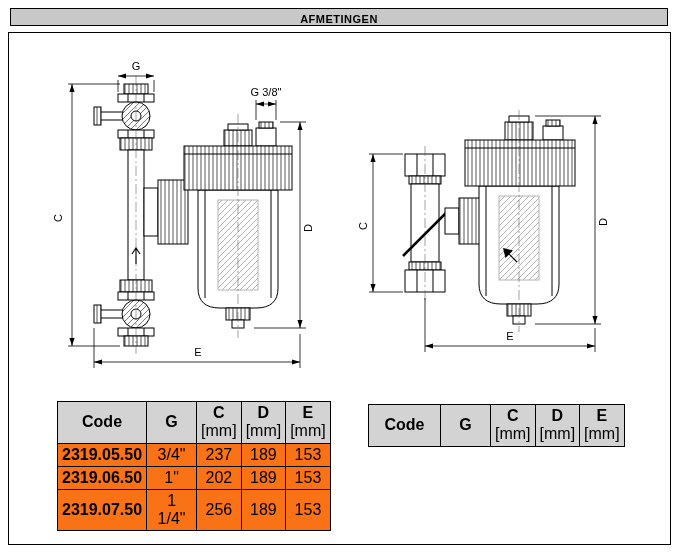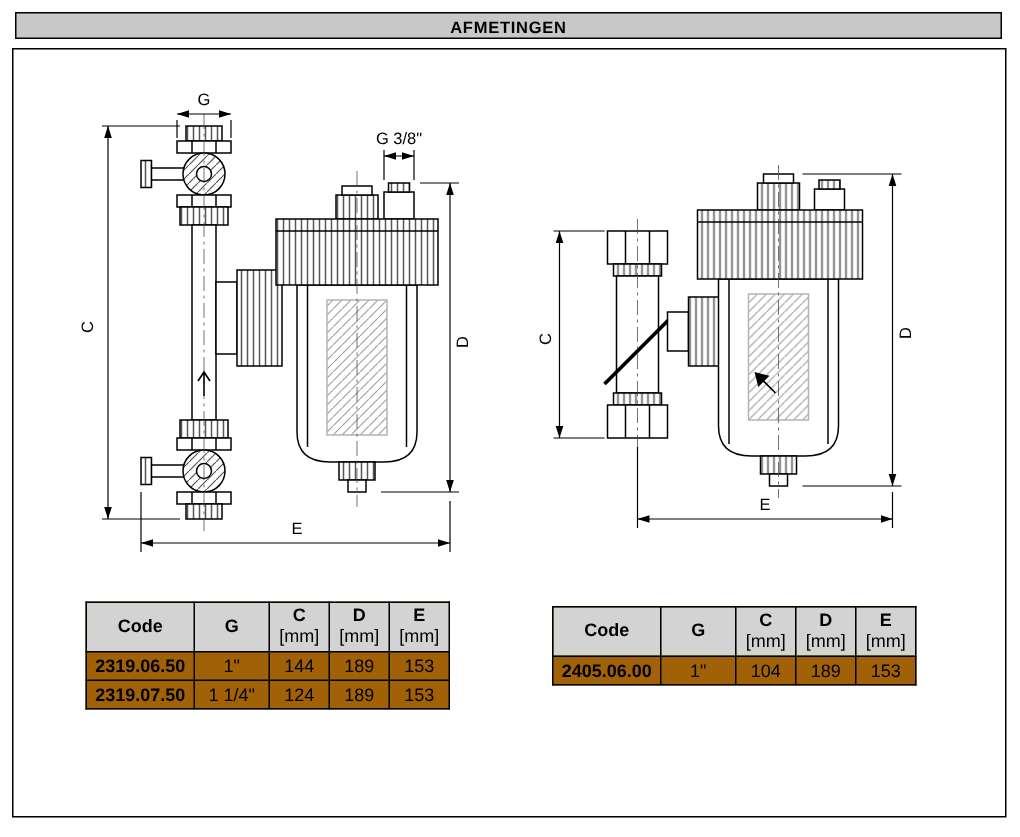--- a/index.html
+++ b/index.html
@@ -11,22 +11,22 @@
     display: flex; align-items: flex-end; justify-content: center;
     font-weight: bold; font-size: 11px; letter-spacing: 0.5px;
   }
   .frame {
     position: absolute; left: 8px; top: 32px; width: 661px; height: 511px;
     border: 1px solid #000; background: #fff;
   }
   .drawing { position: absolute; }
   svg text { font-family: "Liberation Sans", sans-serif; fill: #000; }
   .dim-table {
-    position: absolute; border-collapse: collapse; background: #a16207;
-    font-size: 12px;
+    position: absolute; border-collapse: collapse; background: #f97316;
+    font-size: 16px;
   }
   .dim-table th, .dim-table td {
     border: 1px solid #000; text-align: center; padding: 2px 4px; vertical-align: middle;
   }
   .dim-table th { background: #d3d3d3; font-weight: bold; line-height: 1.15; }
   .th-unit { display: block; font-weight: normal; }
   .th-unit:empty { display: none; }
   .code-cell { font-weight: bold; }
 </style>
 </head>
@@ -222,30 +222,37 @@
       <tr>
         <th><span class="th-label">Code</span></th>
         <th><span class="th-label">G</span></th>
         <th><span class="th-label">C</span><span class="th-unit">[mm]</span></th>
         <th><span class="th-label">D</span><span class="th-unit">[mm]</span></th>
         <th><span class="th-label">E</span><span class="th-unit">[mm]</span></th>
       </tr>
     </thead>
     <tbody>
       <tr>
+        <td class="code-cell">2319.05.50</td>
+        <td>3/4"</td>
+        <td>237</td>
+        <td>189</td>
+        <td>153</td>
+      </tr>
+      <tr>
         <td class="code-cell">2319.06.50</td>
         <td>1"</td>
-        <td>144</td>
+        <td>202</td>
         <td>189</td>
         <td>153</td>
       </tr>
       <tr>
         <td class="code-cell">2319.07.50</td>
         <td>1 1/4"</td>
-        <td>124</td>
+        <td>256</td>
         <td>189</td>
         <td>153</td>
       </tr>
     </tbody>
   </table>
 
   <table class="dim-table" style="left:368px; top:404px;">
     <colgroup>
         <col style="width:72px">
         <col style="width:50px">
@@ -256,23 +263,16 @@
     <thead>
       <tr>
         <th><span class="th-label">Code</span></th>
         <th><span class="th-label">G</span></th>
         <th><span class="th-label">C</span><span class="th-unit">[mm]</span></th>
         <th><span class="th-label">D</span><span class="th-unit">[mm]</span></th>
         <th><span class="th-label">E</span><span class="th-unit">[mm]</span></th>
       </tr>
     </thead>
     <tbody>
-      <tr>
-        <td class="code-cell">2405.06.00</td>
-        <td>1"</td>
-        <td>104</td>
-        <td>189</td>
-        <td>153</td>
-      </tr>
     </tbody>
   </table>
 
 </div>
 
 </body></html>

